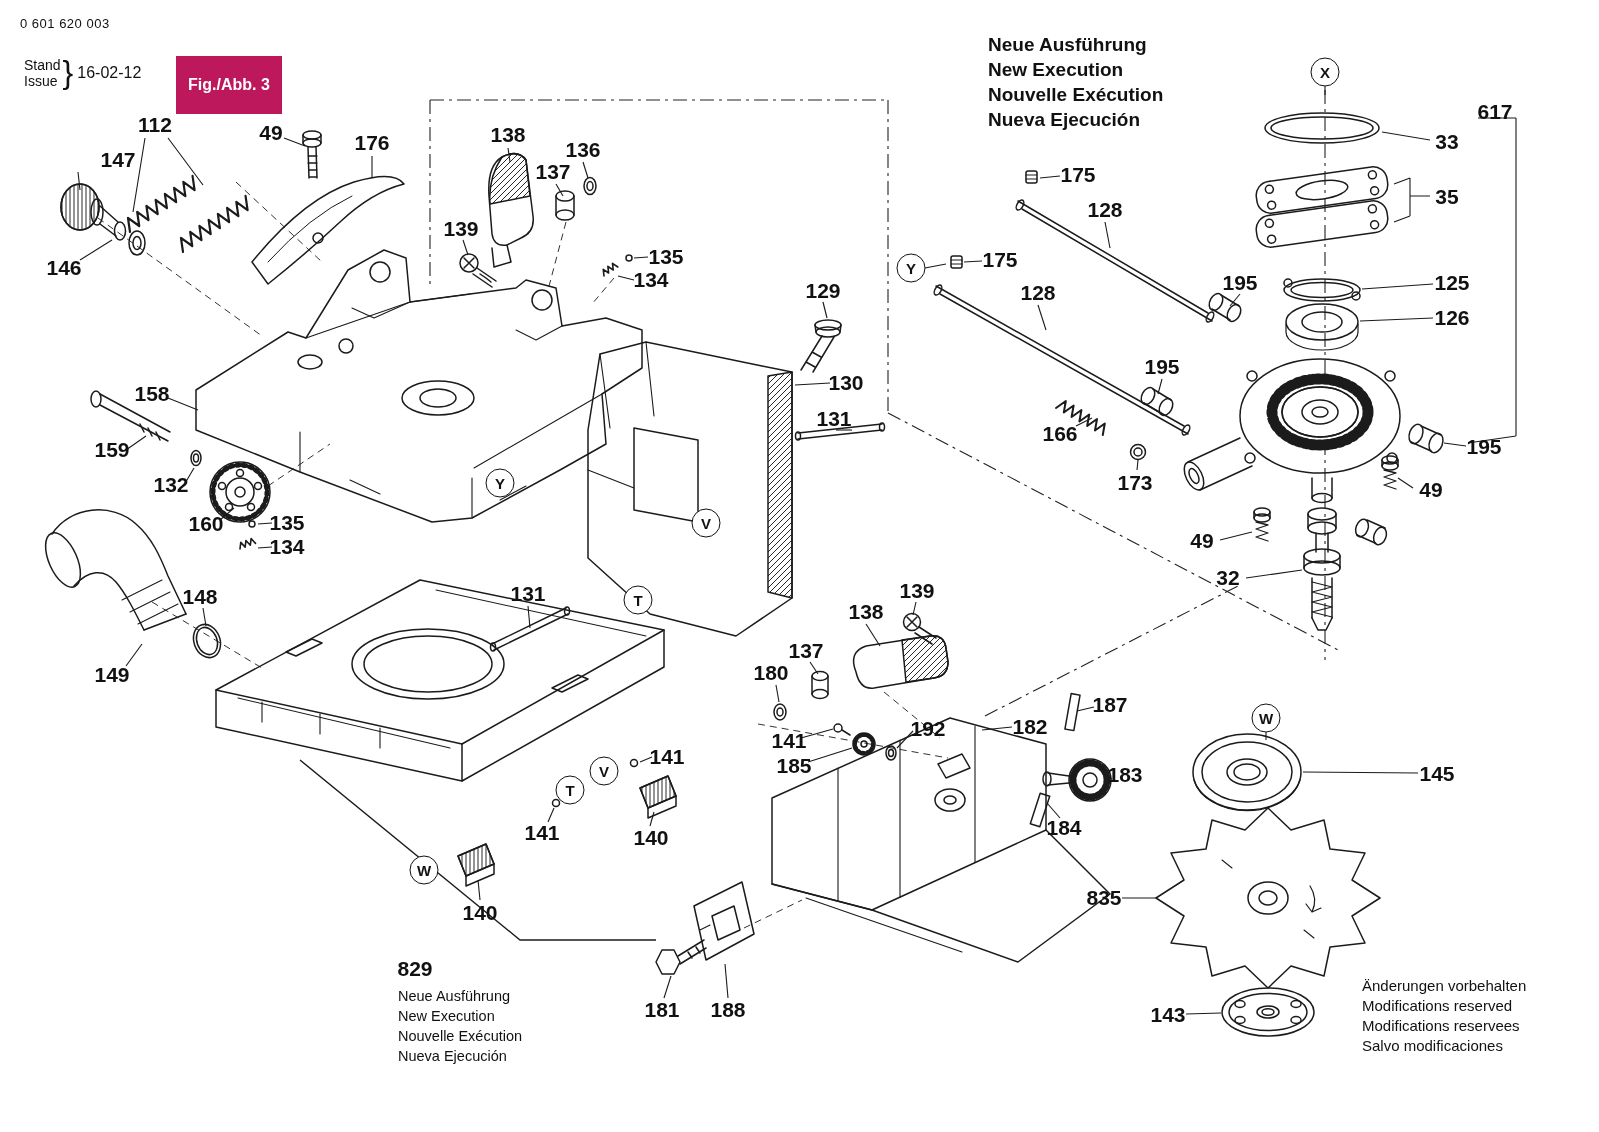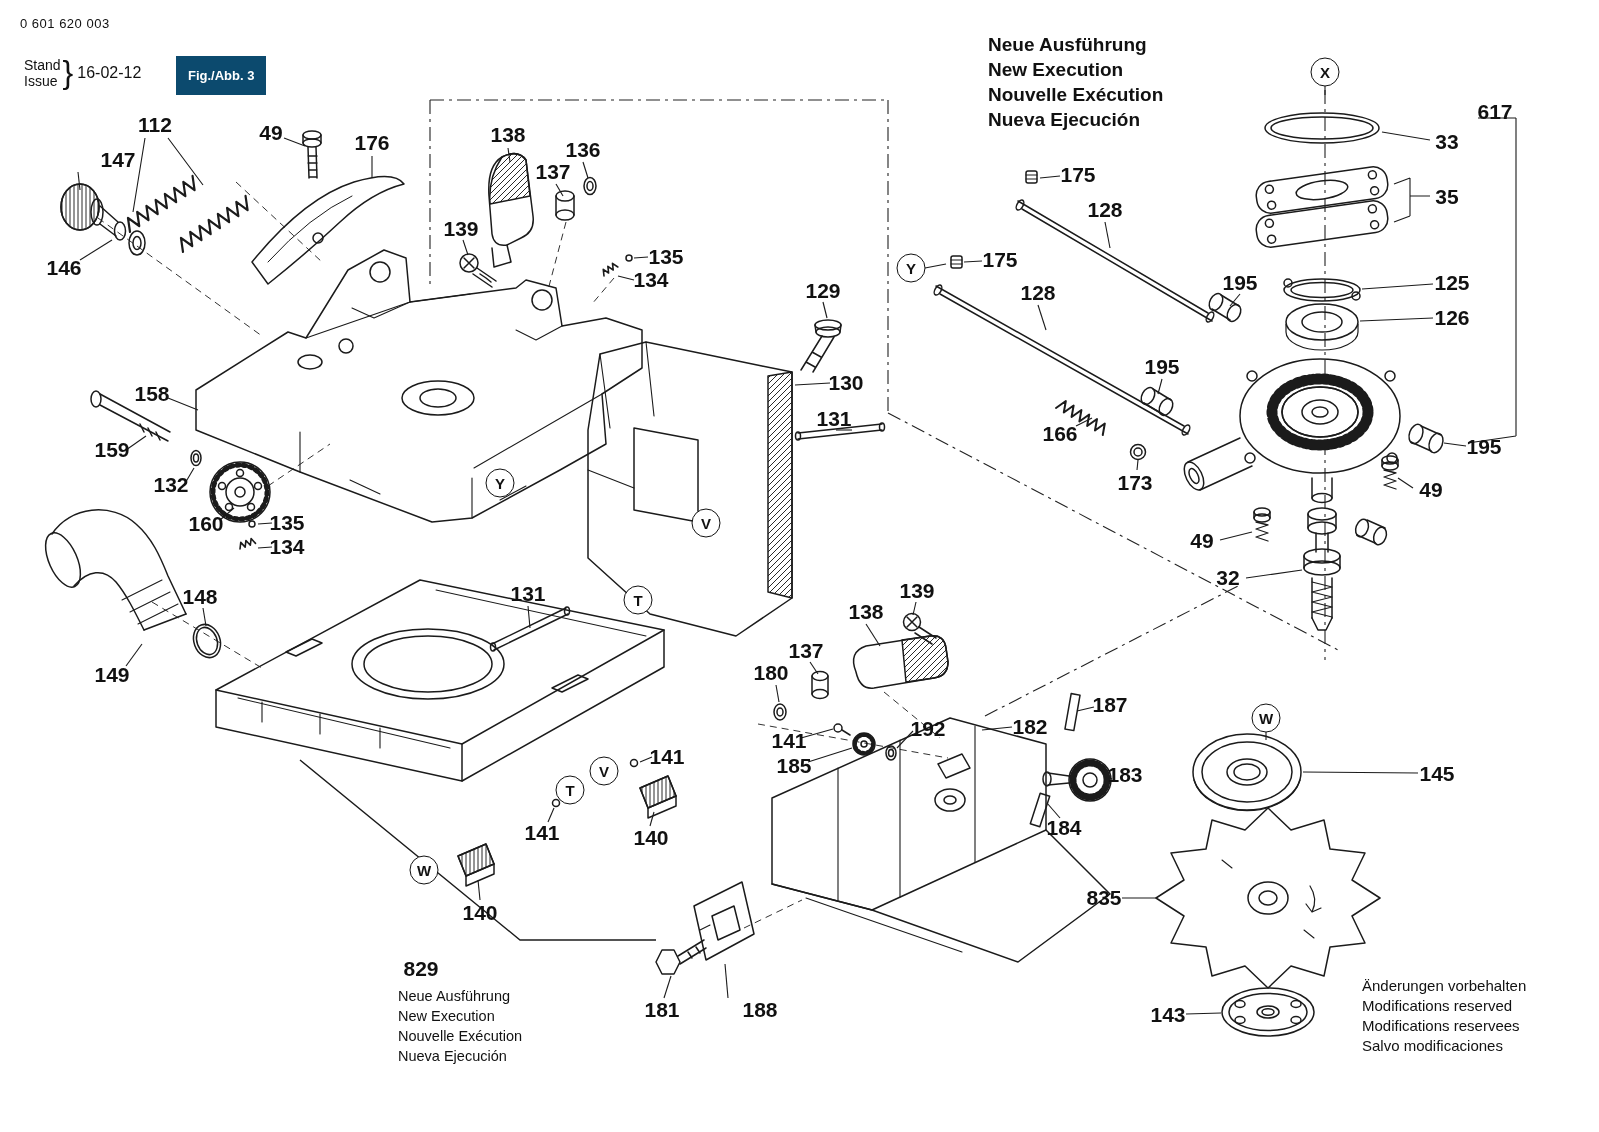--- a/index.html
+++ b/index.html
@@ -5,21 +5,21 @@
   html,body{margin:0;padding:0;background:#fff}
   .page{position:relative;width:1599px;height:1132px;background:#fff;font-family:"Liberation Sans",sans-serif;color:#111;overflow:hidden}
   .art{position:absolute;left:0;top:0;width:1599px;height:1132px}
   .part-label{position:absolute;transform:translate(-50%,-50%);font-weight:bold;font-size:21px;white-space:nowrap;color:#111}
   .circle-marker{position:absolute;transform:translate(-50%,-50%);width:27px;height:27px;border:1.7px solid #111;border-radius:50%;background:#fff;display:flex;align-items:center;justify-content:center;font-weight:bold;font-size:15px}
   .doc-number{position:absolute;left:20px;top:16px;font-size:13px;letter-spacing:.5px}
   .issue-block{position:absolute;left:24px;top:54px;display:flex;align-items:center}
   .issue-col{display:flex;flex-direction:column;font-size:14px;line-height:16px}
   .issue-brace{font-size:32px;font-weight:300;margin:0 4px 0 2px}
   .issue-date{font-size:16px}
-  .fig-badge{position:absolute;left:176px;top:56px;background:#0c4a6e;color:#fff;font-weight:bold;font-size:13px;padding:12px 12px}
+  .fig-badge{position:absolute;left:176px;top:56px;background:#be185d;color:#fff;font-weight:bold;font-size:16px;padding:20px 12px}
   .note{position:absolute;white-space:nowrap}
   .note span{display:block}
   .note-top-right{left:988px;top:32px;font-weight:bold;font-size:19px;line-height:25px}
   .note-bottom-left{left:398px;top:986px;font-size:14.5px;line-height:20px}
   .note-bottom-right{left:1362px;top:976px;font-size:15px;line-height:20px}
 </style>
 </head>
 <body>
 
 <div class="page">
@@ -534,34 +534,34 @@
       <div class="part-label" style="left: 206px; top: 524px; text-align: right;">160</div>
       <div class="part-label" style="left: 287px; top: 523px;">135</div>
       <div class="part-label" style="left: 287px; top: 547px;">134</div>
       <div class="part-label" style="left: 200px; top: 597px;">148</div>
       <div class="part-label" style="left: 112px; top: 675px;">149</div>
       <div class="part-label" style="left: 528px; top: 594px;">131</div>
       <div class="part-label" style="left: 667px; top: 757px;">141</div>
       <div class="part-label" style="left: 542px; top: 833px;">141</div>
       <div class="part-label" style="left: 651px; top: 838px;">140</div>
       <div class="part-label" style="left: 480px; top: 913px;">140</div>
-      <div class="part-label" style="left: 415px; top: 969px; margin-left: 6px;">829</div>
+      <div class="part-label" style="left: 415px; top: 969px;">829</div>
       <div class="part-label" style="left: 866px; top: 612px;">138</div>
       <div class="part-label" style="left: 917px; top: 591px;">139</div>
       <div class="part-label" style="left: 806px; top: 651px;">137</div>
       <div class="part-label" style="left: 771px; top: 673px;">180</div>
       <div class="part-label" style="left: 789px; top: 741px;">141</div>
       <div class="part-label" style="left: 794px; top: 766px;">185</div>
       <div class="part-label" style="left: 928px; top: 729px;">192</div>
       <div class="part-label" style="left: 1030px; top: 727px;">182</div>
       <div class="part-label" style="left: 1110px; top: 705px;">187</div>
       <div class="part-label" style="left: 1125px; top: 775px;">183</div>
       <div class="part-label" style="left: 1064px; top: 828px;">184</div>
       <div class="part-label" style="left: 662px; top: 1010px;">181</div>
-      <div class="part-label" style="left: 728px; top: 1010px; margin-left: 32px;">188</div>
+      <div class="part-label" style="left: 728px; top: 1010px;">188</div>
       <div class="part-label" style="left: 1078px; top: 175px;">175</div>
       <div class="part-label" style="left: 1105px; top: 210px;">128</div>
       <div class="part-label" style="left: 1000px; top: 260px;">175</div>
       <div class="part-label" style="left: 1038px; top: 293px;">128</div>
       <div class="part-label" style="left: 1240px; top: 283px;">195</div>
       <div class="part-label" style="left: 1452px; top: 283px;">125</div>
       <div class="part-label" style="left: 1452px; top: 318px;">126</div>
       <div class="part-label" style="left: 1162px; top: 367px;">195</div>
       <div class="part-label" style="left: 1060px; top: 434px;">166</div>
       <div class="part-label" style="left: 1135px; top: 483px;">173</div>

